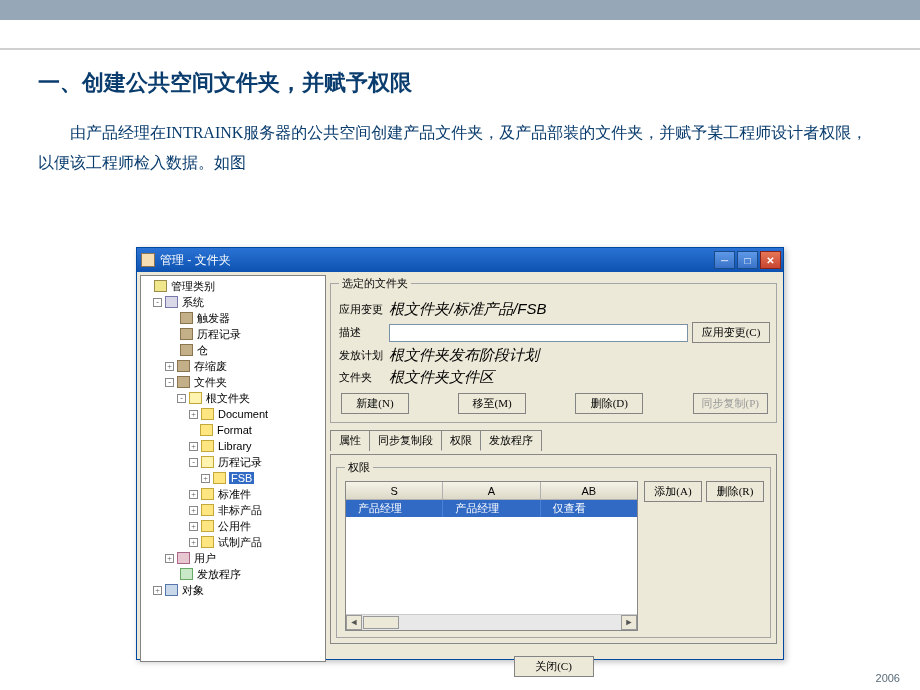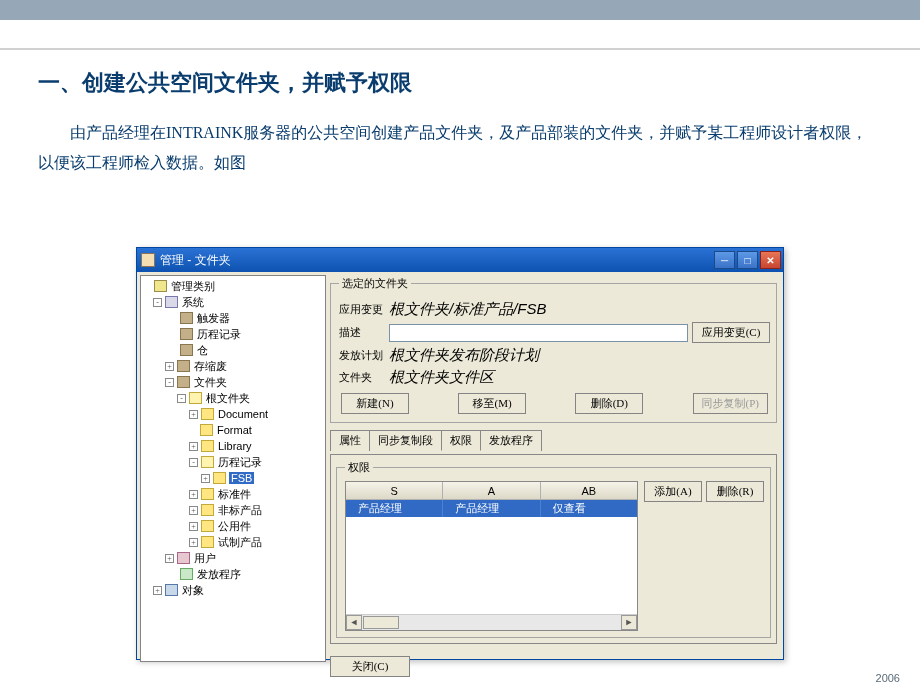--- a/index.html
+++ b/index.html
@@ -132,21 +132,21 @@
   .perm-head .cell:last-child{border-right:none;}
   .perm-row { display:flex; height:17px; background:#316ac5; color:#fff; font-size:11px; }
   .perm-row .cell { flex:1; padding:0 12px; line-height:17px; border-right:1px solid #4882d5;}
   .perm-row .cell:last-child{border-right:none;}
   .perm-scroll { height:16px; background:#ece9d8; border-top:1px solid #ccc; margin-top:auto;
     display:flex;}
   .perm-scroll .sbtn{width:16px;height:15px;border:1px solid #999;background:#ece9d8;font-size:9px;text-align:center;line-height:13px;color:#555;}
   .perm-scroll .track{flex:1;background:#e8e8e8;}
   .perm-scroll .thumb{width:36px;height:13px;border:1px solid #999;background:#ece9d8;margin:1px 0 0 1px;}
   .side-btns { display:flex; flex-direction:row; gap:4px; }
-  .close-row { display:flex; justify-content:flex-start; padding:8px 0 0 0; }
+  .close-row { display:flex; justify-content:center; padding:8px 0 0 0; }
 </style>
 </head>
 <body>
 
 <div class="top-bar"></div>
 <div class="divider-line"></div>
 <div class="slide-title">一、创建公共空间文件夹，并赋予权限</div>
 <div class="body-text">由产品经理在INTRAINK服务器的公共空间创建产品文件夹，及产品部装的文件夹，并赋予某工程师设计者权限，以便该工程师检入数据。如图</div>
 
 <div class="app-window">

